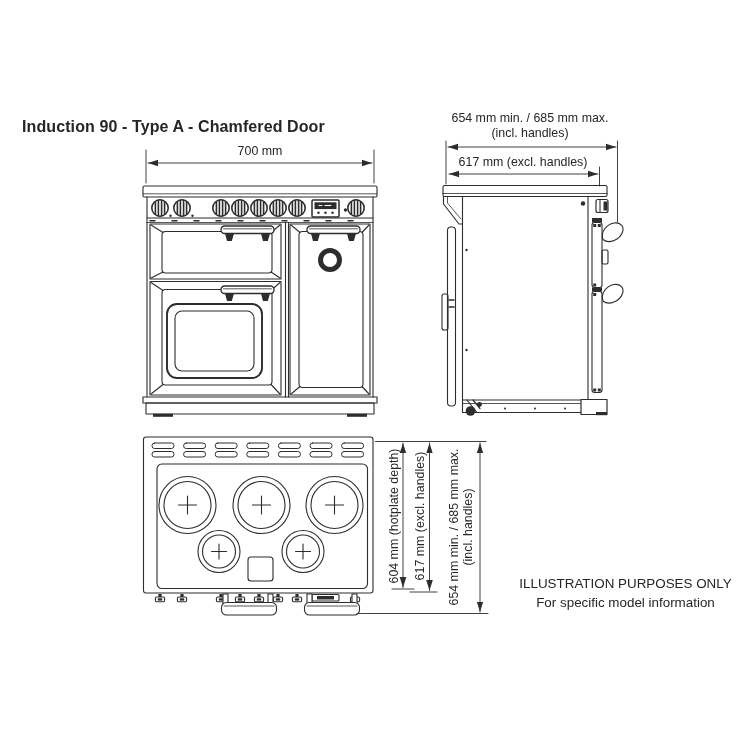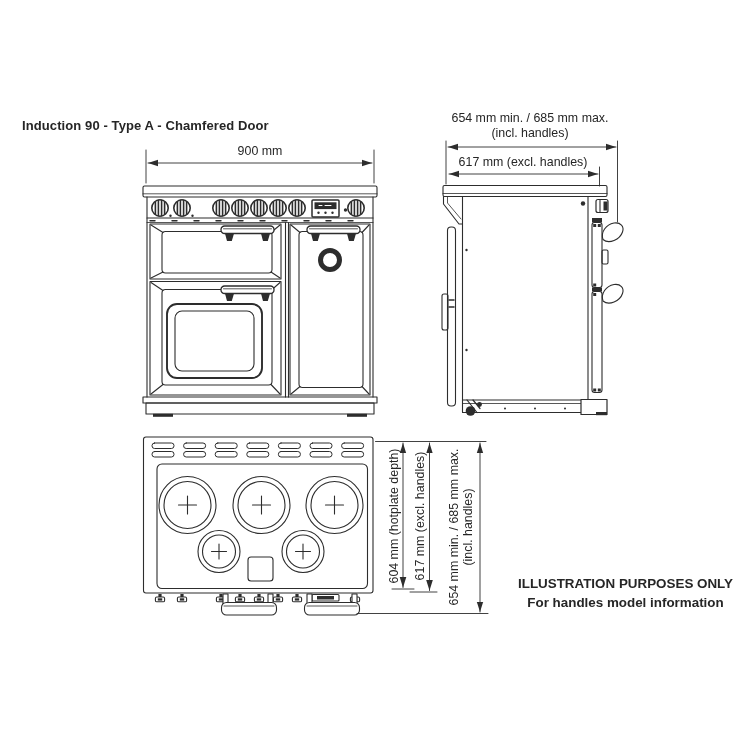--- a/index.html
+++ b/index.html
@@ -1,25 +1,25 @@
 <!DOCTYPE html>
 <html><head>
 <meta charset="utf-8">
 <style>
   html,body{margin:0;padding:0;background:#fff;}
   .canvas{position:relative;width:750px;height:750px;background:#fff;overflow:hidden;
           font-family:"Liberation Sans",sans-serif;color:#262626;}
   .canvas svg{position:absolute;left:0;top:0;}
-  .title{position:absolute;left:22px;top:118px;font-size:13px;font-weight:bold;
+  .title{position:absolute;left:22px;top:118px;font-size:16px;font-weight:bold;
          letter-spacing:0.1px;white-space:nowrap;text-align:right;}
   .dim-label{position:absolute;font-size:12.4px;color:#262626;white-space:nowrap;}
   .center{text-align:center;}
   .rot{transform:rotate(-90deg);transform-origin:center center;}
   .footer{position:absolute;left:503px;top:575px;width:245px;font-size:13.4px;
-          line-height:18.6px;text-align:center;font-weight:bold;}
+          line-height:18.6px;text-align:center;}
 </style>
 </head>
 <body>
 
 <div class="canvas">
 
 <svg width="750" height="750" viewBox="0 0 750 750">
   <defs>
     <marker id="arr" viewBox="0 0 10 8" markerWidth="11" markerHeight="9" refX="9.5" refY="4" orient="auto-start-reverse" markerUnits="userSpaceOnUse">
       <path d="M0,1 L9.5,4 L0,7 Z" fill="#2d2d2d" stroke="none"></path>
@@ -264,36 +264,36 @@
         <line x1="403" y1="443" x2="403" y2="587.5" marker-start="url(#arr)" marker-end="url(#arr)"></line>
         <line x1="429.5" y1="443" x2="429.5" y2="590.5" marker-start="url(#arr)" marker-end="url(#arr)"></line>
         <line x1="480" y1="443" x2="480" y2="612" marker-start="url(#arr)" marker-end="url(#arr)"></line>
       </g>
     </g>
   </g>
 </svg>
 
 <div class="title">Induction 90 - Type A - Chamfered Door</div>
 
-<div class="dim-label center" style="left:150px;top:144px;width:220px;">900 mm</div>
+<div class="dim-label center" style="left:150px;top:144px;width:220px;">700 mm</div>
 
 <div class="dim-label center" style="left:429px;top:111px;width:202px;line-height:14.6px;">
   <div>654 mm min. / 685 mm max.</div>
   <div>(incl. handles)</div>
 </div>
 
 <div class="dim-label center" style="left:423px;top:155px;width:200px;">617 mm (excl. handles)</div>
 
 <div class="dim-label center rot" style="left:313px;top:509px;width:161px;height:14px;">604 mm (hotplate depth)</div>
 
 <div class="dim-label center rot" style="left:339px;top:509px;width:161px;height:14px;">617 mm (excl. handles)</div>
 
 <div class="dim-label center rot" style="left:376px;top:513px;width:170px;height:28px;line-height:14px;">
   <div>654 mm min. / 685 mm max.</div>
   <div>(incl. handles)</div>
 </div>
 
 <div class="footer">
   <div>ILLUSTRATION PURPOSES ONLY</div>
-  <div>For handles model information</div>
+  <div>For specific model information</div>
 </div>
 
 </div>
 
 </body></html>

